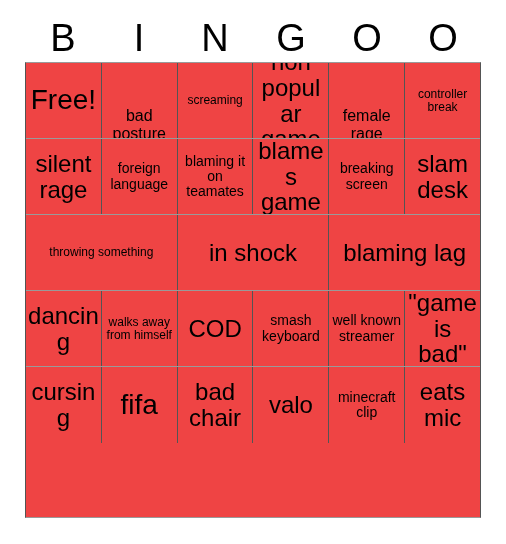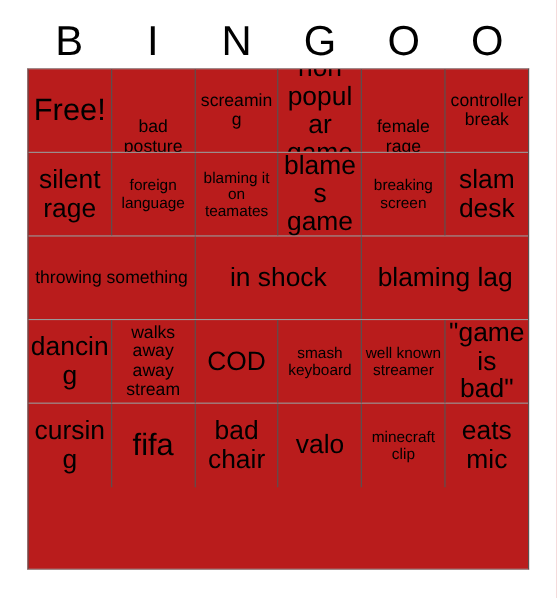--- a/index.html
+++ b/index.html
@@ -50,21 +50,21 @@
   .grid {
     position: absolute;
     left: 25px;
     top: 62px;
     width: 456px;
     height: 456px;
     border-top: 1px solid #9a9a9a;
     border-left: 1px solid #545454;
     border-right: 1px solid #545454;
     border-bottom: 1px solid #9a9a9a;
-    background: #b91c1c;
+    background: #ef4444;
   }
   .row {
     display: flex;
     width: 100%;
     height: 76px;
     border-bottom: 1px solid #9a9a9a;
   }
   .row:last-child { border-bottom: none; }
 
   .cell {
@@ -89,21 +89,21 @@
     overflow-wrap: break-word;
     hyphens: none;
   }
 
   
   .t-xxl .cell-text { font-size: 28px; }
   .t-xl  .cell-text { font-size: 24px; }
   .t-lg  .cell-text { font-size: 16px; margin-top: 48px; }
   .t-md  .cell-text { font-size: 24px; }
   .t-sm  .cell-text { font-size: 14px; }
-  .t-xs  .cell-text { font-size: 16px; }
+  .t-xs  .cell-text { font-size: 12px; }
 </style>
 </head>
 <body>
 
 <div class="card">
 
   <div class="header-row">
     <div class="header-cell">B</div>
     <div class="header-cell">I</div>
     <div class="header-cell">N</div>
@@ -167,21 +167,21 @@
           <span class="cell-text">blaming lag</span>
         </div>
     </div>
 
 
     <div class="row">
       <div class="cell t-md">
           <span class="cell-text">dancing</span>
         </div>
       <div class="cell t-xs">
-          <span class="cell-text">walks away away stream</span>
+          <span class="cell-text">walks away from himself</span>
         </div>
       <div class="cell t-xl">
           <span class="cell-text">COD</span>
         </div>
       <div class="cell t-sm">
           <span class="cell-text">smash keyboard</span>
         </div>
       <div class="cell t-sm">
           <span class="cell-text">well known streamer</span>
         </div>

